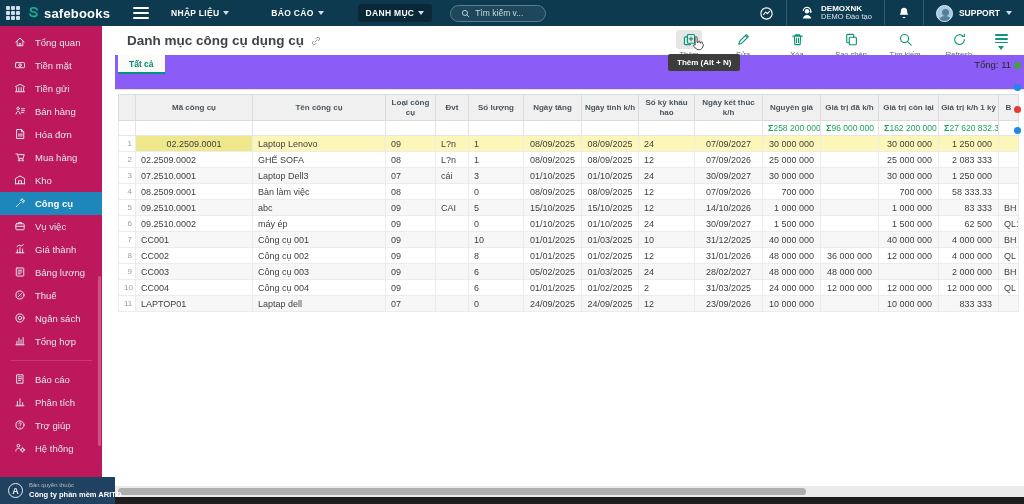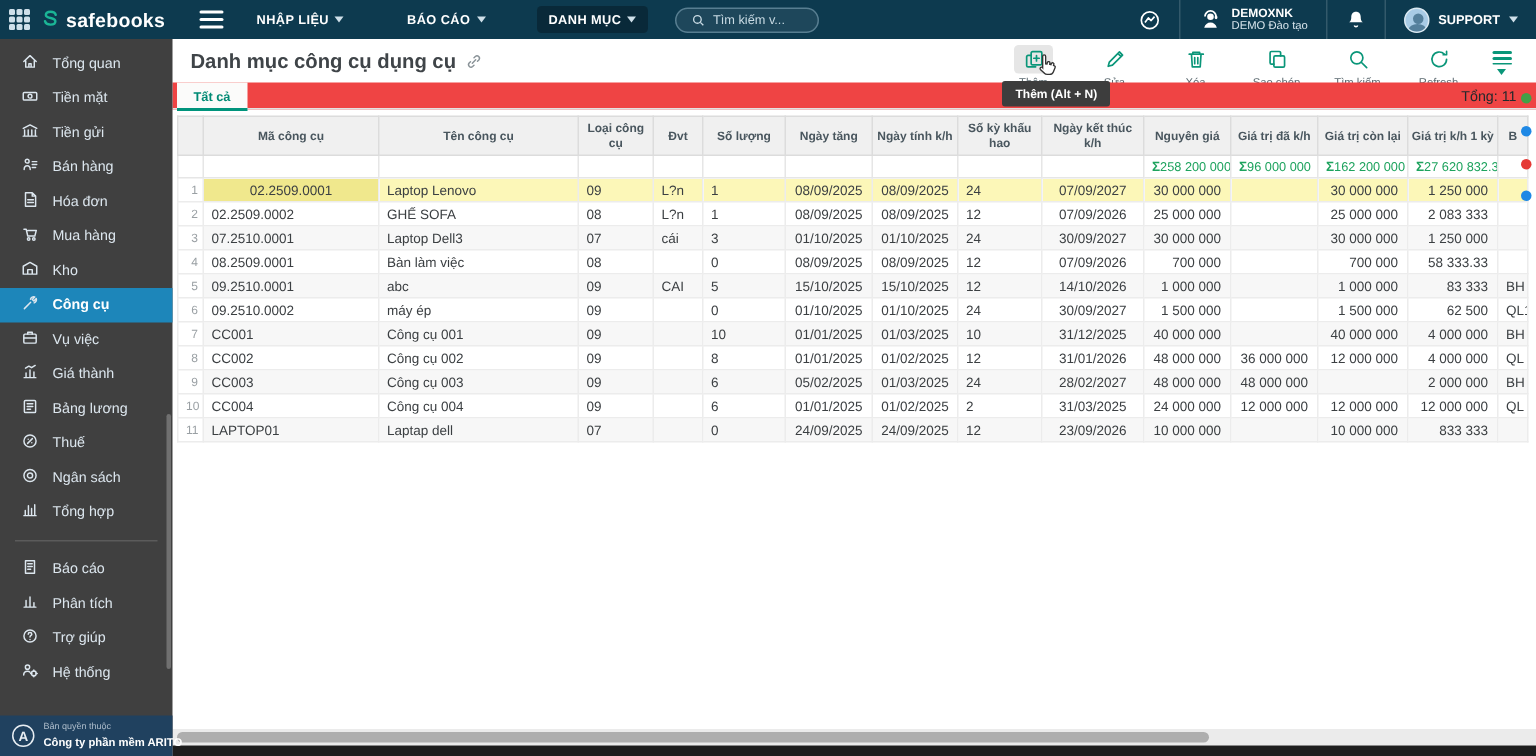--- a/index.html
+++ b/index.html
@@ -34,22 +34,22 @@
   .acct .l2 { font-size:7.5px; color:#d7e4ec; }
   .avatar { width:17px; height:17px; border-radius:50%; background:#a8cbe5; position:relative;
     overflow:hidden; border:1.5px solid #dbe9f2; }
   .avatar:before { content:""; position:absolute; left:5px; top:3px; width:7px; height:7px;
     border-radius:50%; background:#55809c; }
   .avatar:after { content:""; position:absolute; left:2.5px; top:10px; width:12px; height:8px;
     border-radius:50%; background:#55809c; }
   .support { font-size:8.5px; font-weight:bold; }
 
   
-  .sidebar { position:absolute; top:26px; left:0; width:115px; height:478px;
-    background:#404040; color:#dce6ee; z-index:40; }
+  .sidebar { position:absolute; top:26px; left:0; width:102px; height:478px;
+    background:#be185d; color:#dce6ee; z-index:40; }
   .side-scroll { padding-top:5px; }
   .side-item { height:23px; display:flex; align-items:center; gap:9px; padding-left:14px;
     font-size:9.5px; cursor:pointer; white-space:nowrap; }
   .side-item svg { flex:none; }
   .side-item.active { background:#1d86ba; color:#fff; font-weight:bold; }
   .side-div { height:1px; background:rgba(255,255,255,.14); margin:7px 10px; }
   .side-scrollbar { position:absolute; right:1px; top:250px; width:3px; height:170px;
     background:rgba(255,255,255,.25); border-radius:2px; }
   .side-footer { position:absolute; bottom:0; left:0; width:115px; height:27px; background:#20415f;
     display:flex; align-items:center; gap:6px; padding-left:8px; }
@@ -70,21 +70,21 @@
   .tb-btn .ic-wrap { width:26px; height:19px; display:flex; align-items:center; justify-content:center; border-radius:3px; }
   .tb-btn.hovered .ic-wrap { background:#e6e6e6; }
   .tb-btn .lbl { font-size:7.5px; color:#5c6a70; }
   .hand-cursor { position:absolute; left:28px; top:8px; z-index:5; }
   .tb-more { width:30px; padding-top:5px; display:flex; flex-direction:column; align-items:center; cursor:pointer; }
   .tb-more .bars div { width:13px; height:1.8px; background:#0a9679; margin:2px 0; border-radius:1px; }
   .tb-more .caret { border-top-color:#0a9679; margin-top:1px; }
   .tooltip { position:absolute; left:553px; top:28px; background:#3d3d3d; color:#fff;
     font-size:8px; font-weight:bold; padding:4px 9px; border-radius:2px; z-index:60; white-space:nowrap; }
 
-  .tabstrip { position:relative; height:18px; background:#ef4444; border-bottom:1px solid #e2e2e2; }
+  .tabstrip { position:relative; height:35px; background:#8b5cf6; border-bottom:1px solid #e2e2e2; }
   .tab { position:absolute; left:3px; top:0; height:19px; padding:0 11px; background:#fbfbfa;
     color:#008a74; font-size:8.5px; font-weight:bold; display:flex; align-items:center;
     border-bottom:2px solid #00947c; cursor:pointer; }
   .total-label { position:absolute; right:13px; top:4px; font-size:9.5px; color:#23292c; }
 
   
   .table-wrap { margin:4px 0 0 3px; width:900px; }
   table { border-collapse:collapse; table-layout:fixed; width:900px; }
   th { background:#f0f0f0; border:1px solid #dcdcdc; font-size:8px; font-weight:bold;
     color:#49565e; height:26px; padding:1px 2px; line-height:1.2; text-align:center; }

